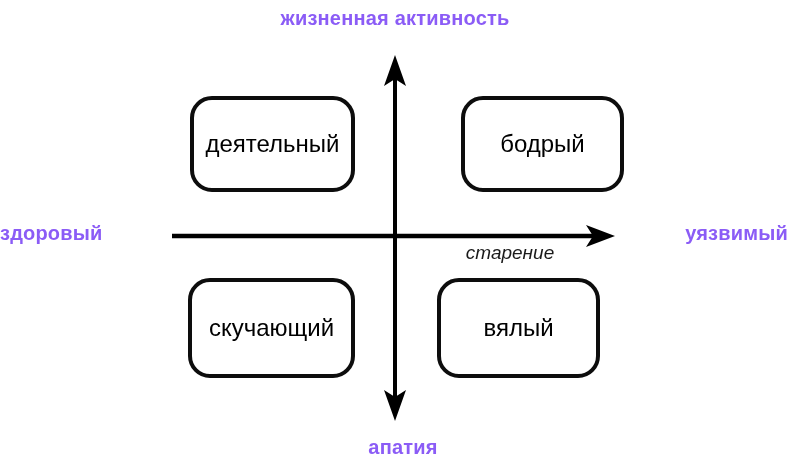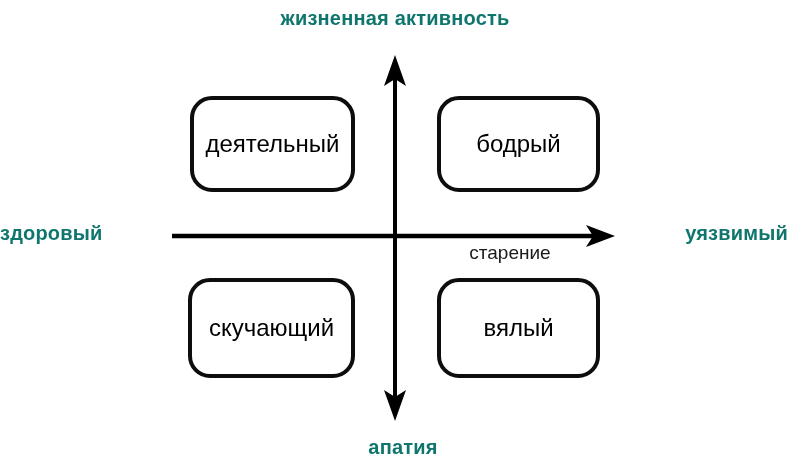--- a/index.html
+++ b/index.html
@@ -17,21 +17,21 @@
   }
   .axes-svg {
     position: absolute;
     left: 0;
     top: 0;
     width: 790px;
     height: 469px;
   }
   .axis-label {
     position: absolute;
-    color: #0f766e;
+    color: #8b5cf6;
     font-weight: bold;
     font-size: 20px;
     letter-spacing: 0.2px;
     white-space: nowrap;
   }
   .axis-label.top {
     left: 0;
     right: 0;
     top: 7px;
     text-align: center;
@@ -49,38 +49,39 @@
   .axis-label.right {
     right: 2px;
     top: 222px;
   }
   .axis-annotation {
     position: absolute;
     left: 440px;
     top: 242px;
     width: 140px;
     text-align: center;
+    font-style: italic;
     font-size: 19px;
     color: #1a1a1a;
     white-space: nowrap;
   }
   .quad-box {
     position: absolute;
     border: 4px solid #0d0d0d;
     border-radius: 22px;
     background: #ffffff;
     display: flex;
     align-items: center;
     justify-content: center;
     font-size: 24px;
     color: #000000;
     white-space: nowrap;
   }
   .quad-box.tl { left: 190px; top: 96px;  width: 157px; height: 88px; }
-  .quad-box.tr { left: 437px; top: 96px;  width: 155px; height: 88px; }
+  .quad-box.tr { left: 461px; top: 96px;  width: 155px; height: 88px; }
   .quad-box.bl { left: 188px; top: 278px; width: 159px; height: 92px; }
   .quad-box.br { left: 437px; top: 278px; width: 155px; height: 92px; }
 </style>
 </head>
 <body>
 
 <div class="stage">
 
   <svg class="axes-svg" viewBox="0 0 790 469" xmlns="http://www.w3.org/2000/svg">
 

